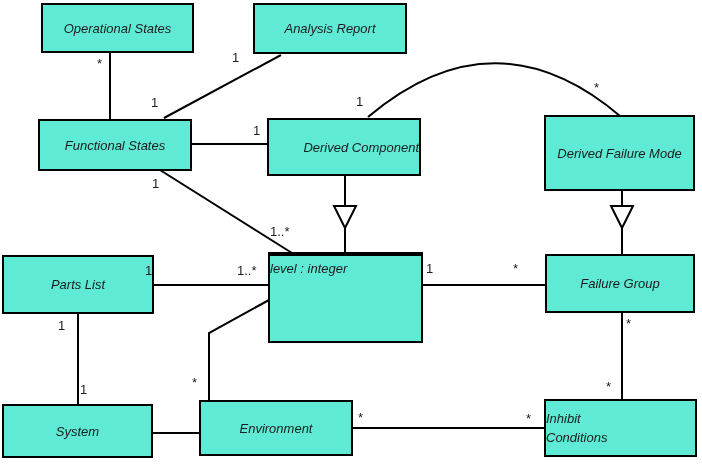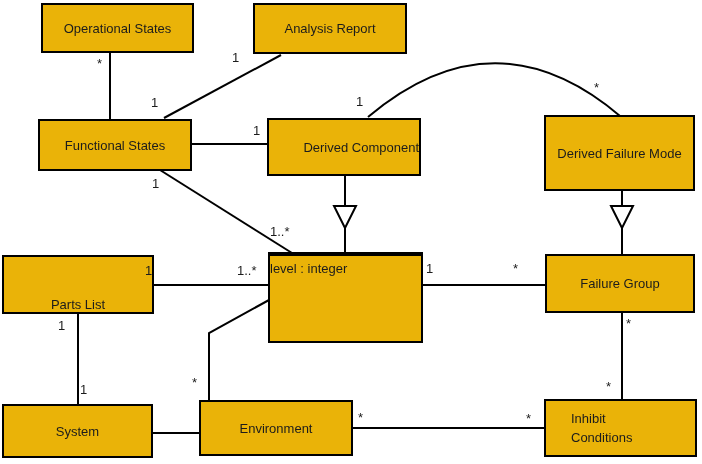--- a/index.html
+++ b/index.html
@@ -23,27 +23,28 @@
     fill: none;
   }
   .edges polygon {
     stroke: #000000;
     stroke-width: 2;
     fill: #ffffff;
   }
   .box {
     position: absolute;
     border: 2px solid #000000;
-    background: #eab308;
+    background: #5eead4;
     display: flex;
     align-items: center;
     justify-content: center;
     font-size: 13px;
     color: #1c1c1c;
     white-space: nowrap;
+    font-style: italic;
   }
   .box.two-compartments {
     display: block;
     padding: 0;
   }
   .comp-main {
     height: 61px;
     display: flex;
     align-items: center;
     justify-content: center;
@@ -52,21 +53,20 @@
     border-top: 2px solid #000000;
     height: 26px;
     display: flex;
     align-items: center;
     padding-left: 0;
   }
   .box.multiline {
     flex-direction: column;
     align-items: flex-start;
     justify-content: center;
-    padding-left: 25px;
     line-height: 19px;
   }
   .mult {
     position: absolute;
     font-size: 13px;
     color: #1c1c1c;
     white-space: nowrap;
   }
 </style>
 </head>
@@ -126,21 +126,21 @@
   </div>
 
   <div class="box" style="left:267px; top:118px; width:154px; height:58px;justify-content:flex-end;">
     <span>Derived Component</span>
   </div>
 
   <div class="box" style="left:544px; top:115px; width:151px; height:76px;">
     <span>Derived Failure Mode</span>
   </div>
 
-  <div class="box" style="left:2px; top:255px; width:152px; height:59px;align-items:flex-end;">
+  <div class="box" style="left:2px; top:255px; width:152px; height:59px;">
     <span>Parts List</span>
   </div>
 
   <div class="box two-compartments" style="left:268px; top:252px; width:155px; height:91px;">
     <div class="comp-attr">
       <span>level : integer</span>
     </div>
   </div>
 
   <div class="box" style="left:545px; top:254px; width:150px; height:59px;">

